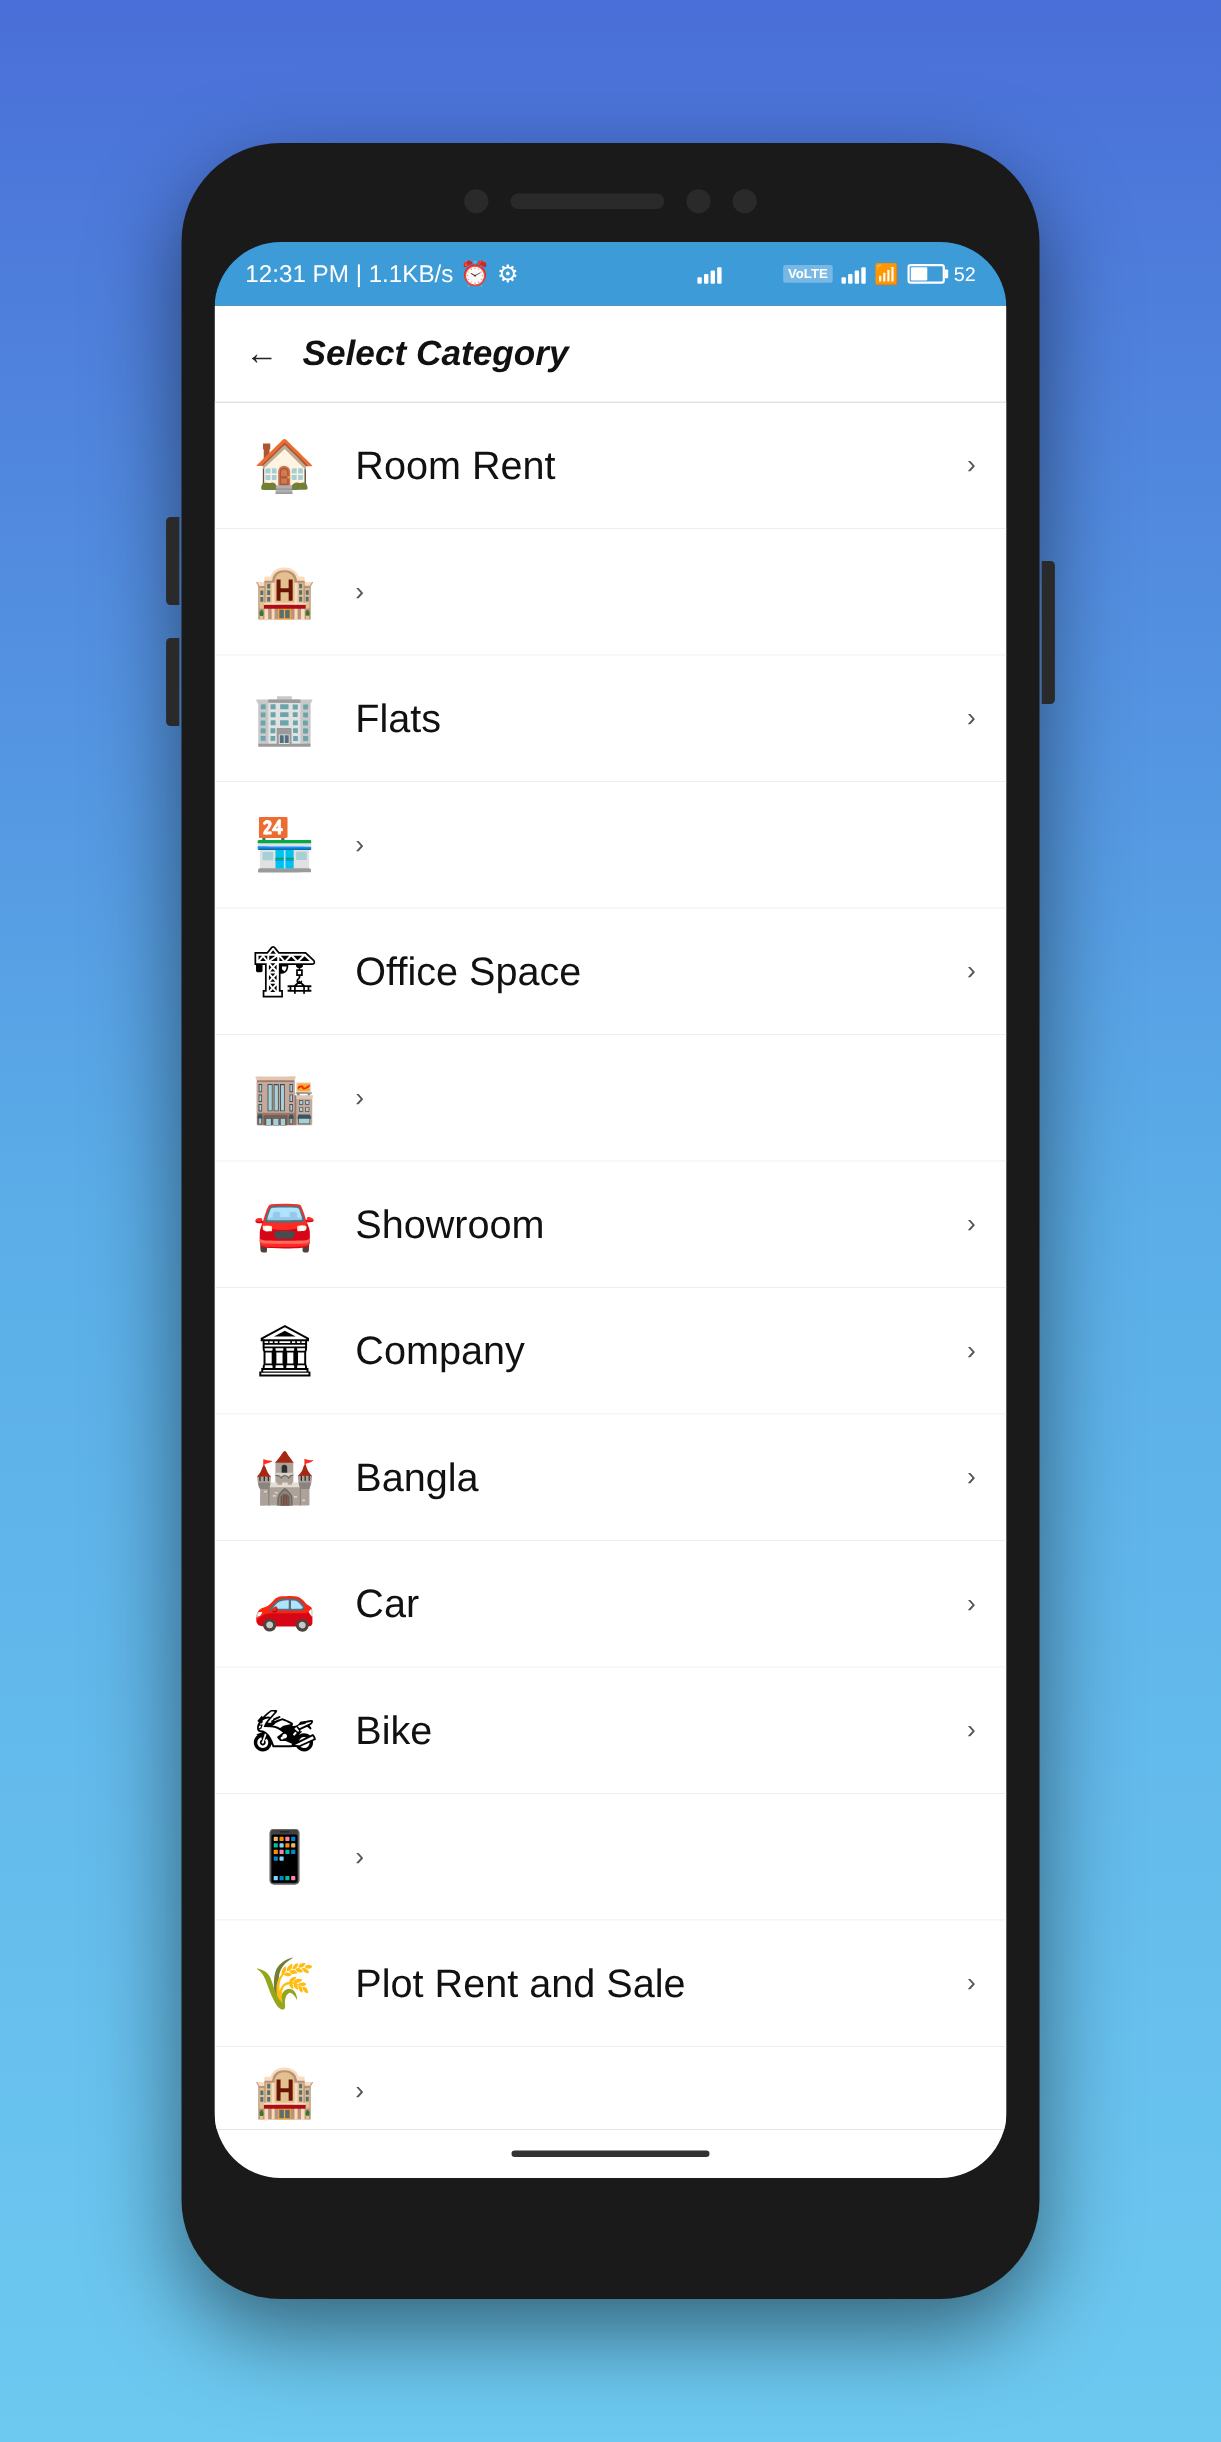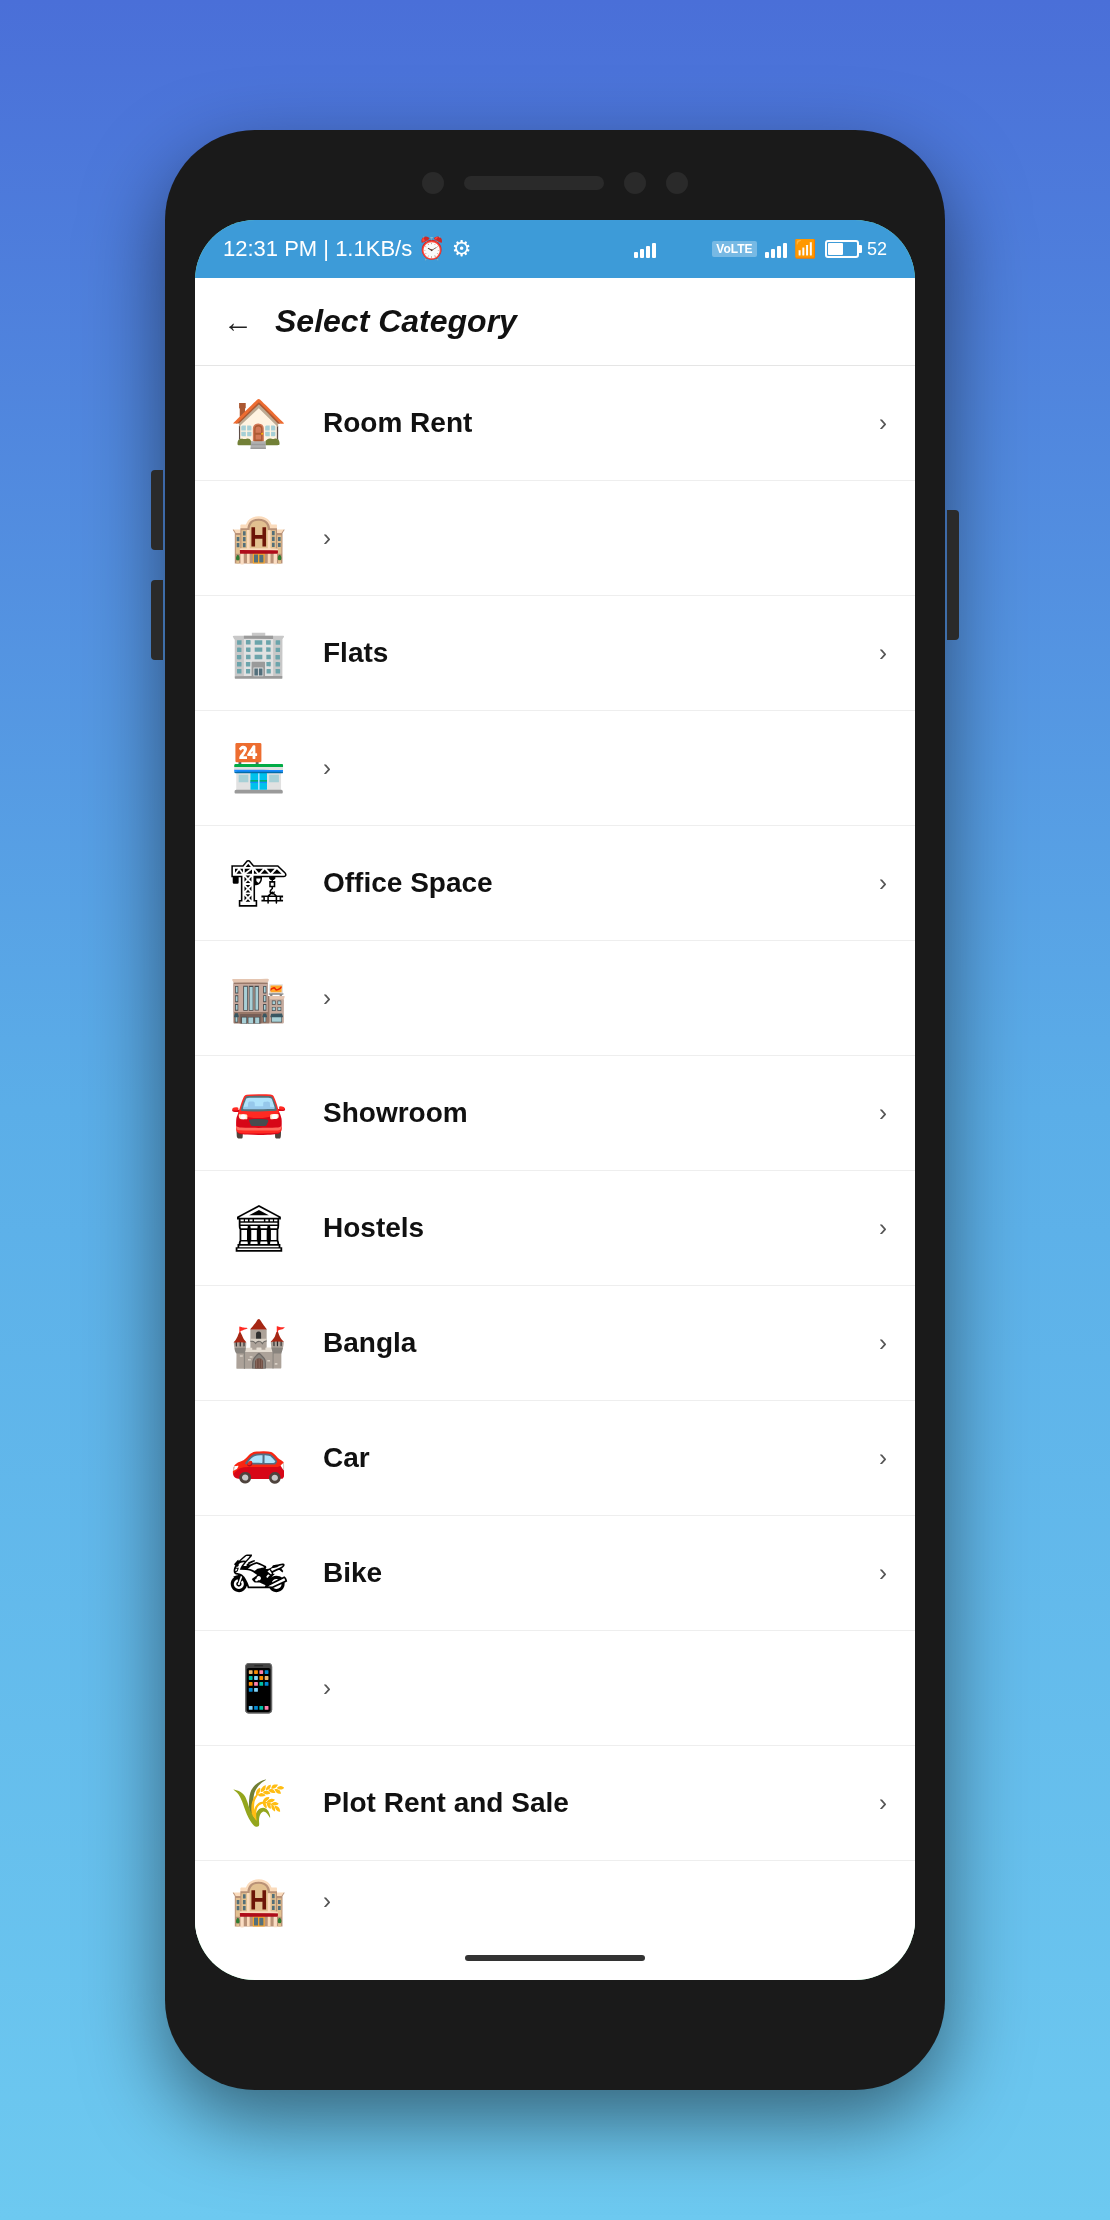--- a/index.html
+++ b/index.html
@@ -44,21 +44,21 @@
     }
     .speaker-bar {
       width: 140px; height: 14px;
       background: #2a2a2a;
       border-radius: 8px;
     }
 
     .phone-screen {
       width: 720px;
       height: 1760px;
-      background: #86efac;
+      background: #000000;
       border-radius: 60px;
       overflow: hidden;
       display: flex;
       flex-direction: column;
       flex-shrink: 0;
     }
 
     
     .status-bar {
       background: #3d9bd8;
@@ -166,23 +166,23 @@
       flex-shrink: 0;
       display: flex;
       align-items: center;
       justify-content: center;
       font-size: 46px;
       margin-right: 28px;
     }
 
     .item-label {
       flex: 1;
-      font-size: 28px;
+      font-size: 36px;
       color: #111;
-      font-weight: 700;
+      font-weight: 400;
     }
 
     .item-chevron {
       font-size: 24px;
       color: #555;
     }
 
     
     .list-item-partial {
       display: flex;
@@ -337,21 +337,21 @@
       </div>
 
       <div class="list-item">
         <div class="item-icon">🚘</div>
         <span class="item-label">Showroom</span>
         <span class="item-chevron">›</span>
       </div>
 
       <div class="list-item">
         <div class="item-icon">🏛</div>
-        <span class="item-label">Hostels</span>
+        <span class="item-label">Company</span>
         <span class="item-chevron">›</span>
       </div>
 
       <div class="list-item">
         <div class="item-icon">🏰</div>
         <span class="item-label">Bangla</span>
         <span class="item-chevron">›</span>
       </div>
 
       <div class="list-item">

